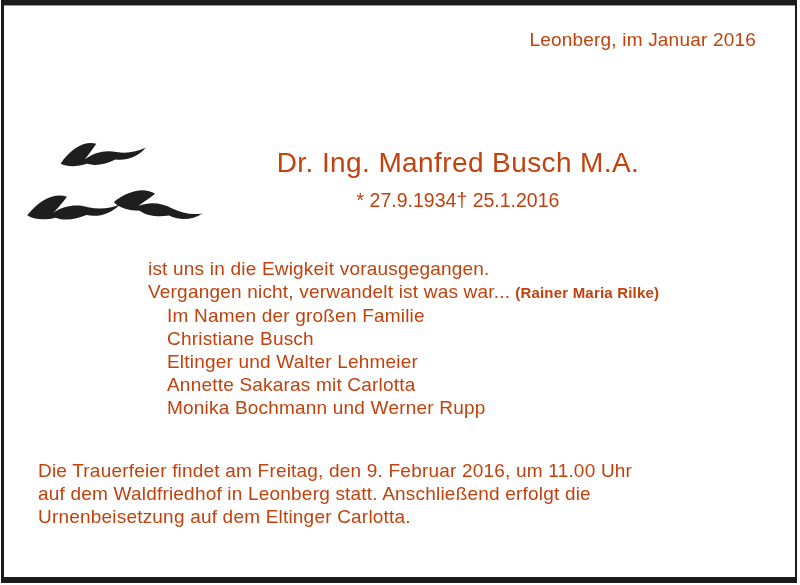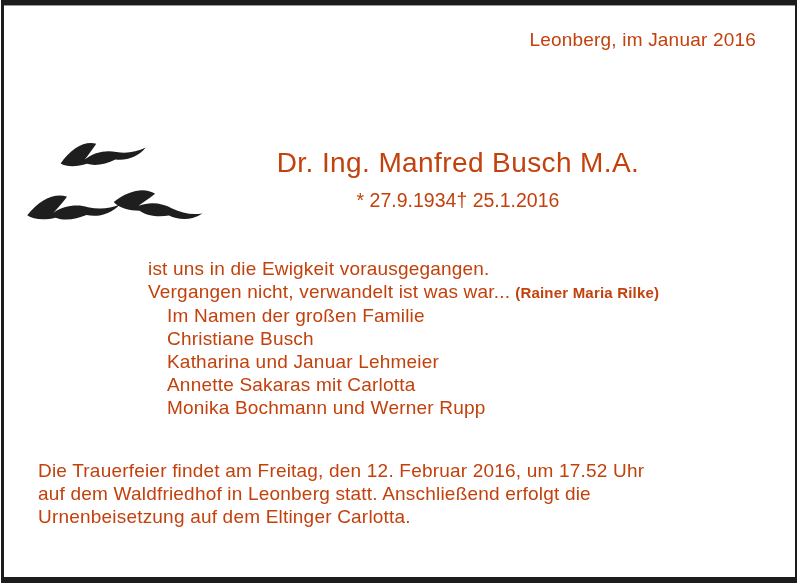--- a/index.html
+++ b/index.html
@@ -65,24 +65,24 @@
   <div class="t quote">
     <div>ist uns in die Ewigkeit vorausgegangen.</div>
     <div>
       <span>Vergangen nicht, verwandelt ist was war...</span><span class="attr">(Rainer Maria Rilke)</span>
     </div>
   </div>
 
   <div class="t family">
     <div>Im Namen der großen Familie</div>
     <div>Christiane Busch</div>
-    <div>Katharina und Januar Lehmeier</div>
+    <div>Eltinger und Walter Lehmeier</div>
     <div>Annette Sakaras mit Carlotta</div>
     <div>Monika Bochmann und Werner Rupp</div>
   </div>
 
   <div class="t funeral">
-    <div>Die Trauerfeier findet am Freitag, den 12. Februar 2016, um 17.52 Uhr</div>
+    <div>Die Trauerfeier findet am Freitag, den 9. Februar 2016, um 11.00 Uhr</div>
     <div>auf dem Waldfriedhof in Leonberg statt. Anschließend erfolgt die</div>
     <div>Urnenbeisetzung auf dem Eltinger Carlotta.</div>
   </div>
 
 </div>
 
 </body></html>

